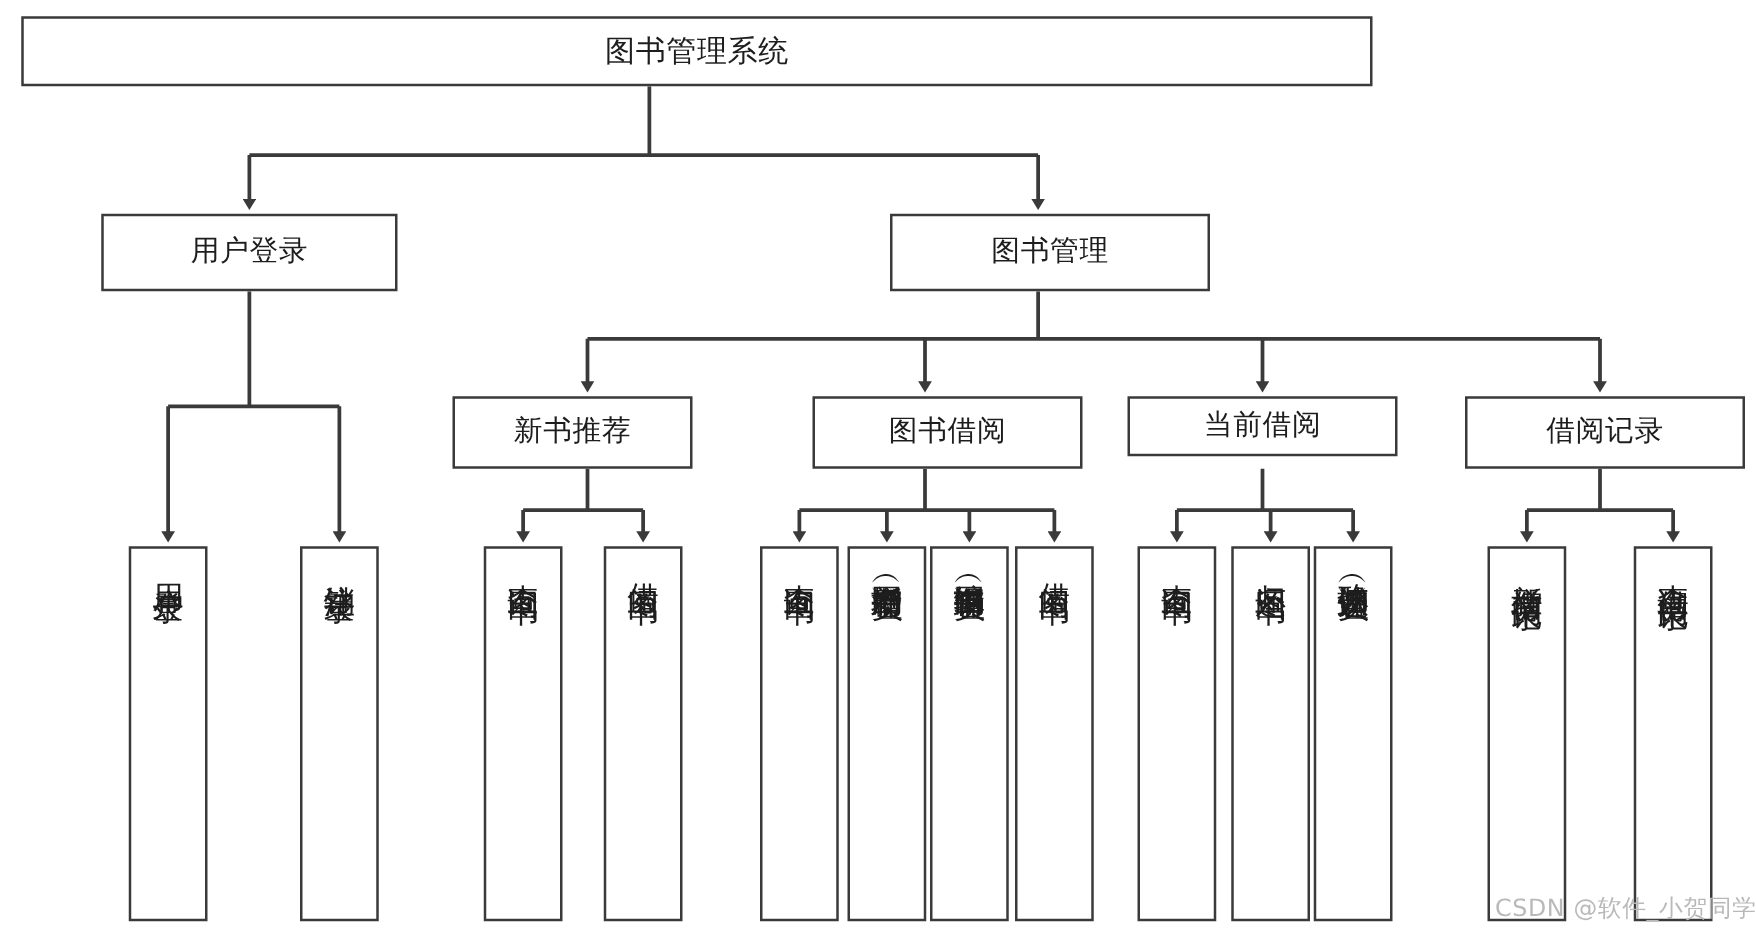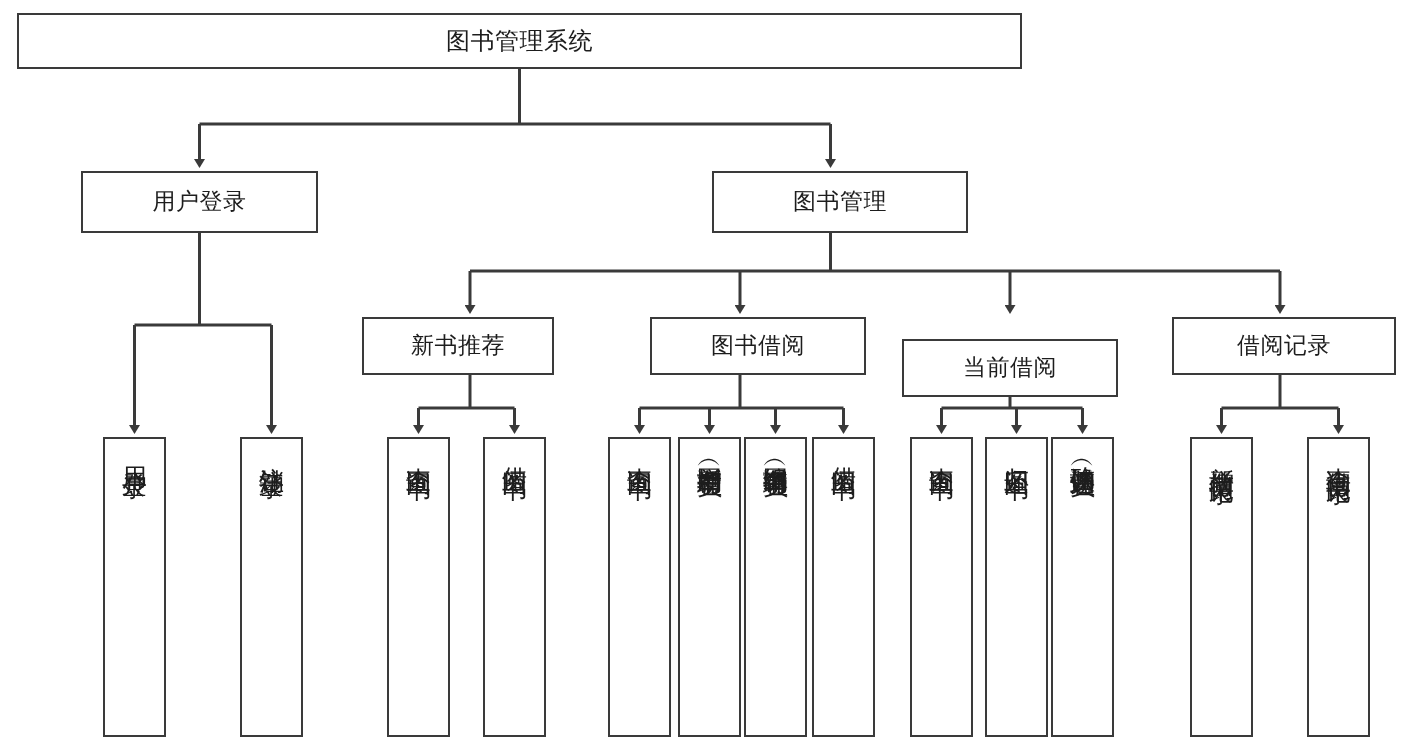--- a/index.html
+++ b/index.html
@@ -116,36 +116,36 @@
         <path d="M1016.5,408 L1016.5,426" marker-end="url(#arrow)"></path>
         <path d="M1082.5,408 L1082.5,426" marker-end="url(#arrow)"></path>
         <path d="M1280,375 L1280,408"></path>
         <path d="M1221.5,408 L1338.5,408"></path>
         <path d="M1221.5,408 L1221.5,426" marker-end="url(#arrow)"></path>
         <path d="M1338.5,408 L1338.5,426" marker-end="url(#arrow)"></path>
       </g>
   </svg>
 
   <div id="node-layer">
-      <div class="node horiz root" style="left: 17px; top: 13px; width: 1005px; height: 56px;">
+      <div class="node horiz root" style="left: 17px; top: 13px; width: 1081px; height: 56px;">
         <span class="lbl">图书管理系统</span>
       </div>
       <div class="node horiz" style="left: 81px; top: 171px; width: 237px; height: 62px;">
         <span class="lbl">用户登录</span>
       </div>
       <div class="node horiz" style="left: 712px; top: 171px; width: 256px; height: 62px;">
         <span class="lbl">图书管理</span>
       </div>
       <div class="node horiz" style="left: 362px; top: 317px; width: 192px; height: 58px;">
         <span class="lbl">新书推荐</span>
       </div>
       <div class="node horiz" style="left: 650px; top: 317px; width: 216px; height: 58px;">
         <span class="lbl">图书借阅</span>
       </div>
-      <div class="node horiz" style="left: 902px; top: 317px; width: 216px; height: 58px; margin-top: 22px;">
+      <div class="node horiz" style="left: 902px; top: 317px; width: 216px; height: 48px;">
         <span class="lbl">当前借阅</span>
       </div>
       <div class="node horiz" style="left: 1172px; top: 317px; width: 224px; height: 58px;">
         <span class="lbl">借阅记录</span>
       </div>
       <div class="node vert" style="left: 103px; top: 437px; width: 63px; height: 300px;">
         <span class="lbl">用户登录</span>
       </div>
       <div class="node vert" style="left: 240px; top: 437px; width: 63px; height: 300px;">
         <span class="lbl">注销登录</span>
@@ -178,14 +178,15 @@
         <span class="lbl">确认归还（管理员）</span>
       </div>
       <div class="node vert" style="left: 1190px; top: 437px; width: 63px; height: 300px;">
         <span class="lbl">新增借阅记录</span>
       </div>
       <div class="node vert" style="left: 1307px; top: 437px; width: 63px; height: 300px;">
         <span class="lbl">查询借阅记录</span>
       </div>
     </div>
 
+  <div class="watermark" style="left: 1196px; top: 714px;">CSDN @软件_小贺同学</div>
 
 </div>
 
 </body></html>

